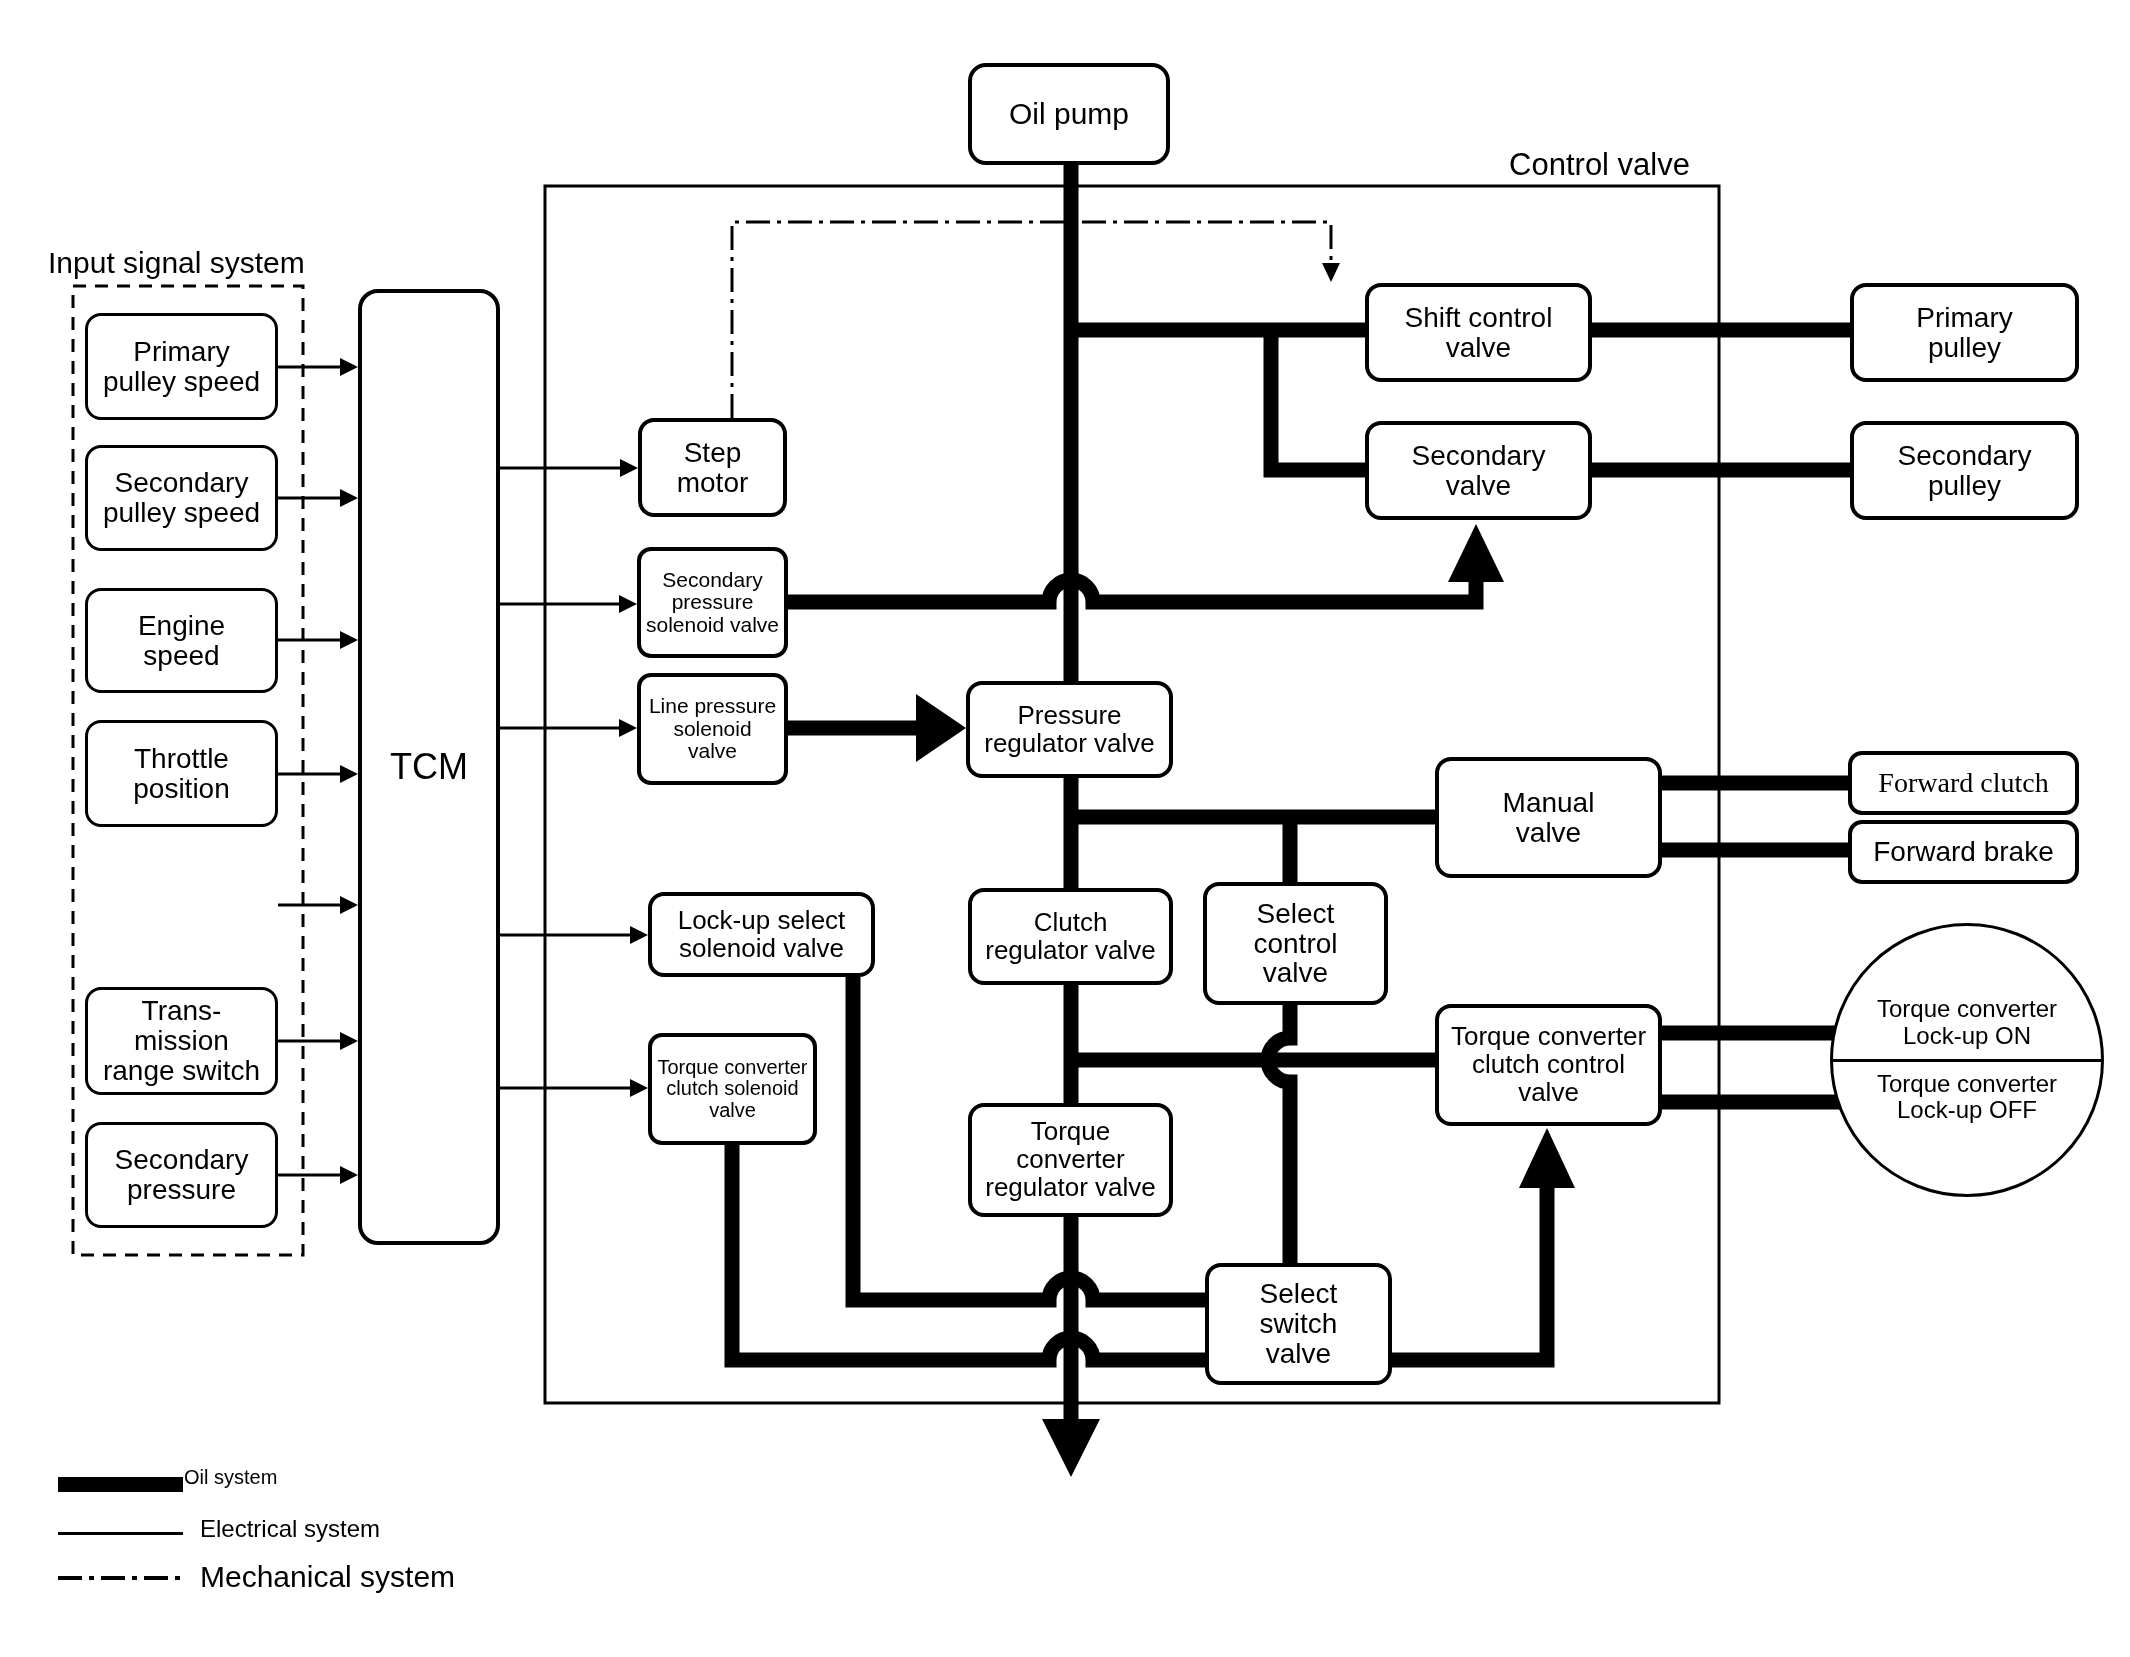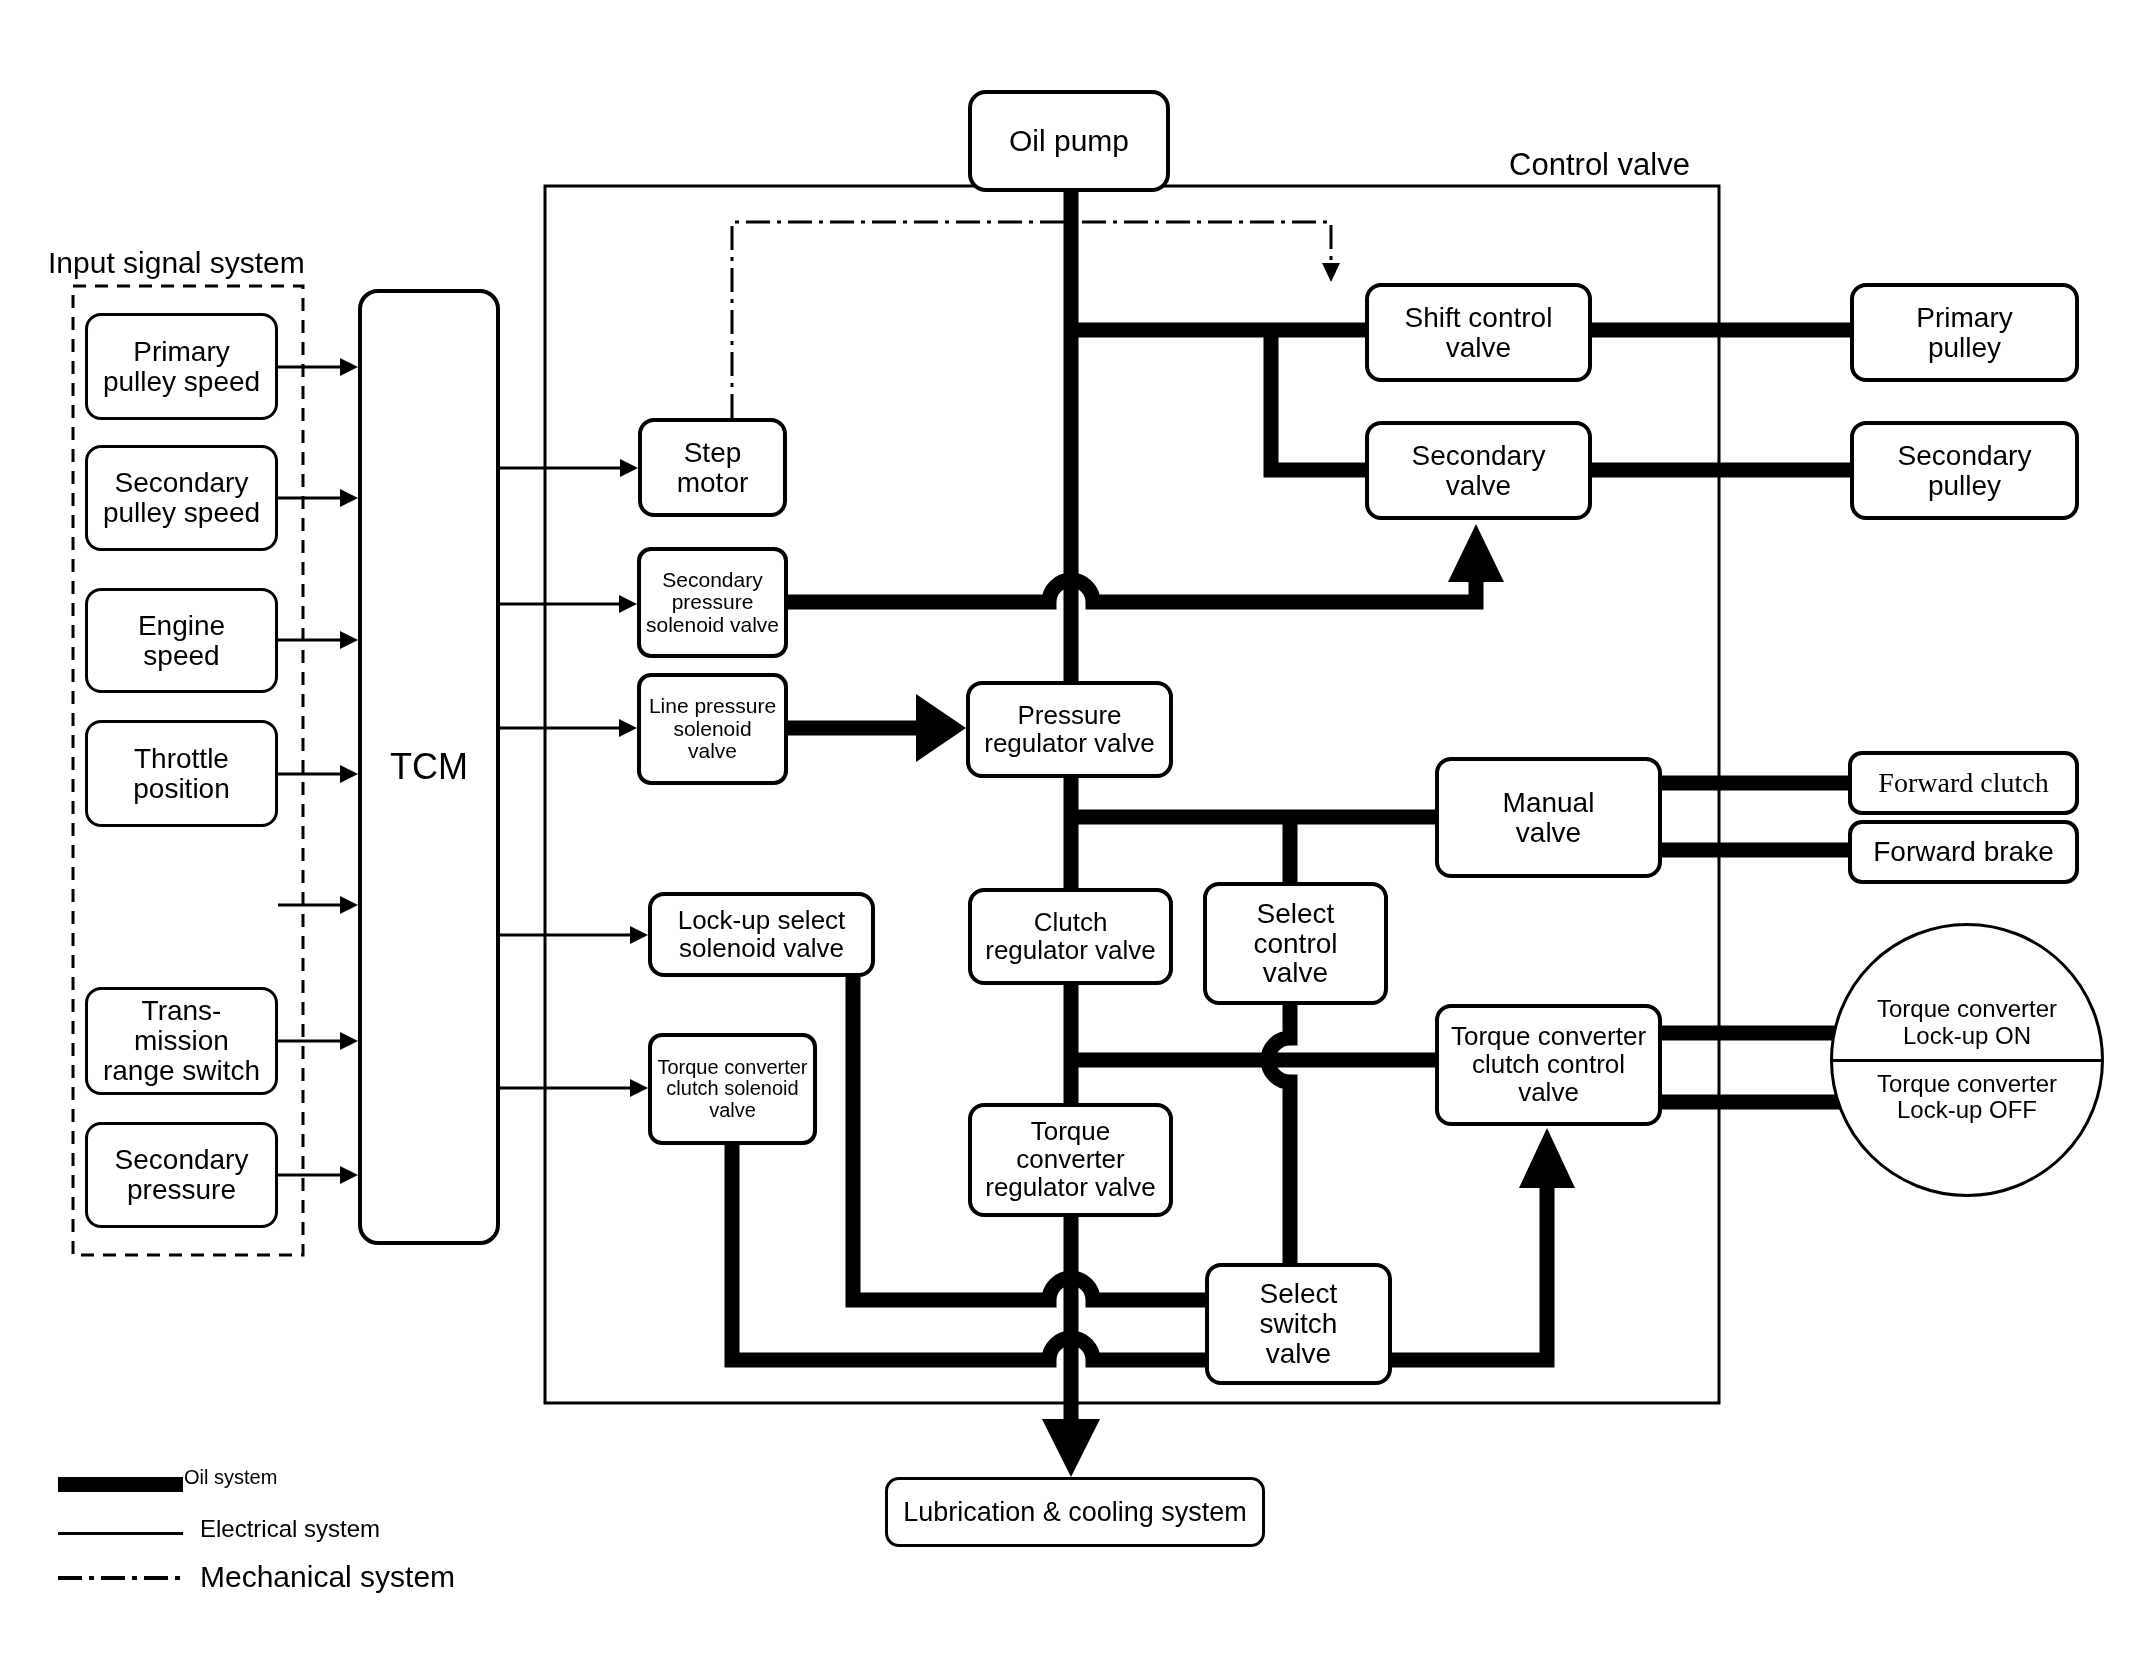--- a/index.html
+++ b/index.html
@@ -99,21 +99,21 @@
       <polygon points="648,1088 630,1079 630,1097"></polygon>
     </g>
 
     <path d="M732 418 V222 H1331 V266" stroke="#000" stroke-width="3" fill="none" stroke-dasharray="24 7 4 7"></path>
     <polygon points="1331,282 1322,263 1340,263" fill="#000"></polygon>
   </svg>
 
   <div class="lbl" style="left:48px;top:246px;font-size:30px;">Input signal system</div>
   <div class="lbl" style="left:1390px;top:148px;width:300px;font-size:31px;text-align:right;">Control valve</div>
 
-  <div class="node" style="left:968px;top:63px;width:202px;height:102px;font-size:30px;border-radius:18px;margin-top:27px;">Oil pump</div>
+  <div class="node" style="left:968px;top:63px;width:202px;height:102px;font-size:30px;border-radius:18px;">Oil pump</div>
 
   <div class="node" style="left:358px;top:289px;width:142px;height:956px;font-size:36px;border-radius:20px;text-align:right;">TCM</div>
 
   <div class="node thin" style="left:85px;top:313px;width:193px;height:107px;font-size:28px;">Primary
 pulley speed</div>
   <div class="node thin" style="left:85px;top:445px;width:193px;height:106px;font-size:28px;">Secondary
 pulley speed</div>
   <div class="node thin" style="left:85px;top:588px;width:193px;height:105px;font-size:28px;">Engine
 speed</div>
   <div class="node thin" style="left:85px;top:720px;width:193px;height:107px;font-size:28px;">Throttle
@@ -167,21 +167,20 @@
   <div class="node" style="left:1848px;top:751px;width:231px;height:64px;font-size:28px;border-radius:14px;font-family:Liberation Serif, serif;">Forward clutch</div>
   <div class="node" style="left:1848px;top:820px;width:231px;height:64px;font-size:28px;border-radius:14px;">Forward brake</div>
 
   <div class="circle" style="left:1830px;top:923px;width:274px;height:274px;font-size:24px;">
     <div class="half top">Torque converter
 Lock-up ON</div>
     <div class="half bot">Torque converter
 Lock-up OFF</div>
   </div>
 
-  <div class="node thin" style="left:885px;top:1477px;width:380px;height:70px;font-size:27px;border-radius:14px;">Lubrication &amp; cooling system</div>
 
   <div class="legend-swatch sw-oil" style="left:58px;top:1477px;width:125px;height:15px;"></div>
   <div class="lbl" style="left:184px;top:1466px;font-size:20px;">Oil system</div>
 
   <div class="legend-swatch sw-elec" style="left:58px;top:1532px;width:125px;height:3px;"></div>
   <div class="lbl" style="left:200px;top:1516px;font-size:24px;">Electrical system</div>
 
   <div class="legend-swatch sw-mech" style="left:58px;top:1576px;width:125px;height:4px;"></div>
   <div class="lbl" style="left:200px;top:1560px;font-size:30px;">Mechanical system</div>
 

